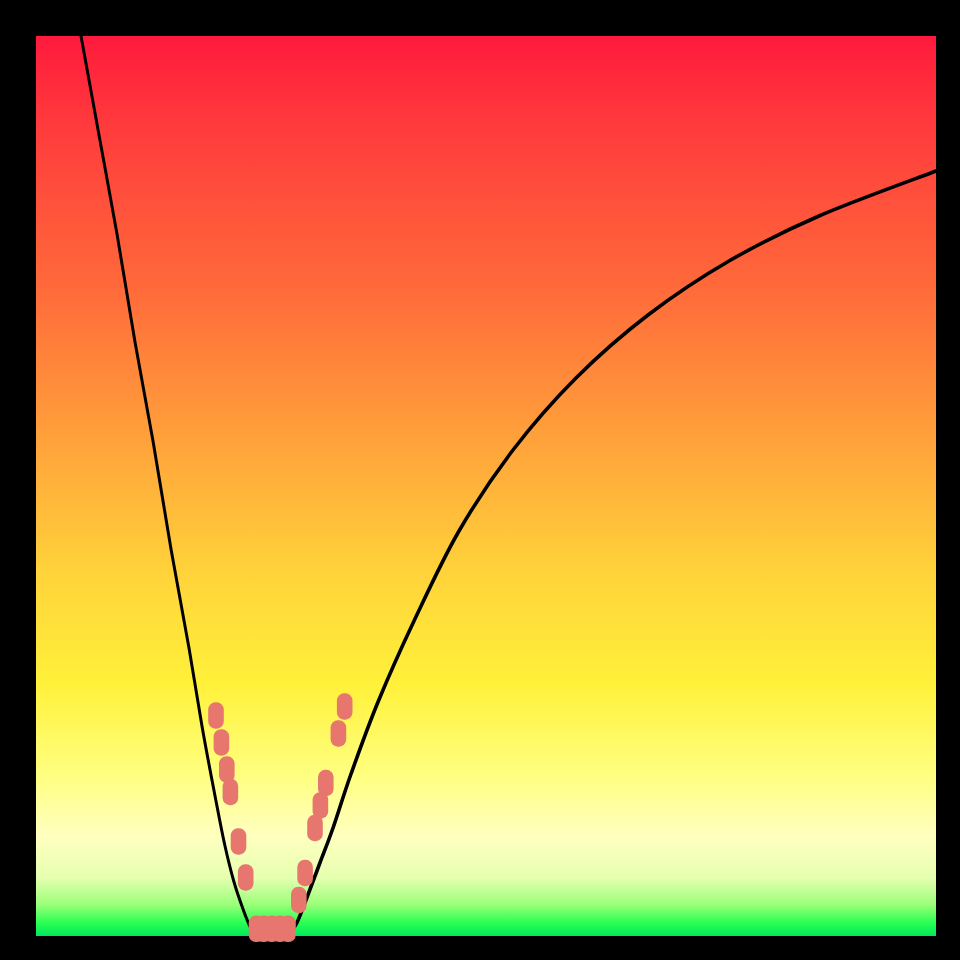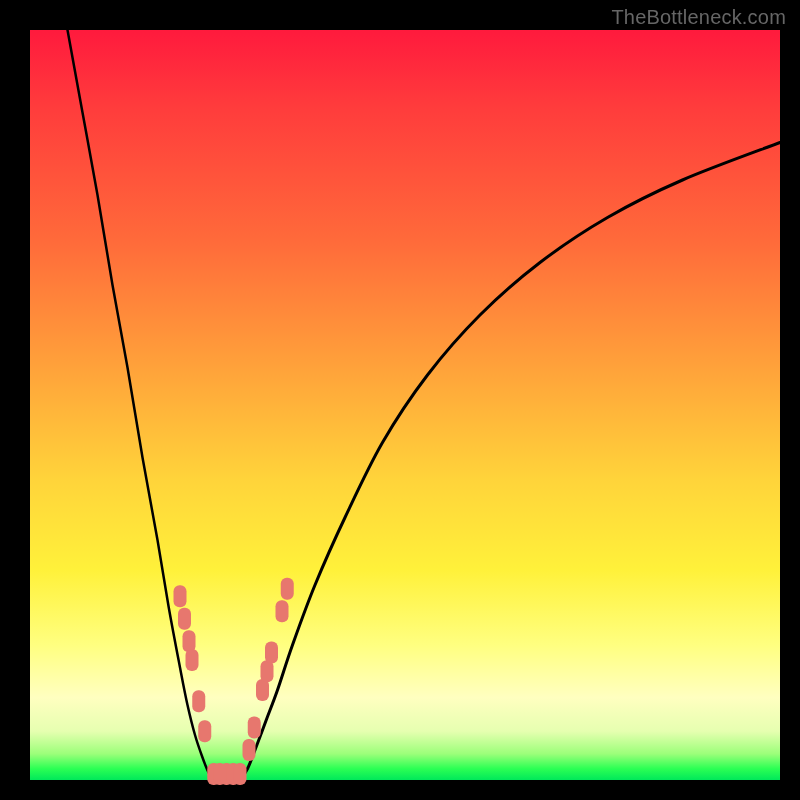--- a/index.html
+++ b/index.html
@@ -58,21 +58,20 @@
     width: 750px;
     height: 750px;
     overflow: visible;
   }
 </style>
 </head>
 <body>
 
 <div class="frame">
 
-  <div class="watermark">TheBottleneck.com</div>
 
   <div class="plot">
     <svg class="curves" viewBox="0 0 750 750">
       <g id="series-group">
           <path d="M 37.5 0 C 40 13.75 47.50000000000001 55 52.50000000000001 82.5 C 57.50000000000001 110 62.5 136.25 67.5 165 C 72.5 193.75 77.5 226.25 82.5 255 C 87.5 283.75 92.5 308.74999999999994 97.5 337.49999999999994 C 102.5 366.24999999999994 107.5 398.75 112.5 427.5 C 117.5 456.25 123.12500000000001 485 127.50000000000001 510 C 131.875 535 135 556.25 138.75 577.5 C 142.5 598.75 146.875 621.25 150 637.5 C 153.125 653.75 155 663.75 157.5 675 C 160 686.25 162.5 696.25 165 705 C 167.5 713.75 170.25 721.25 172.5 727.5 C 174.75 733.75 176.625 738.75 178.5 742.5 C 180.375 746.25 182.875 748.75 183.75 750" fill="none" stroke="#000" stroke-width="2.5" stroke-linecap="round"></path>
           <path d="M 210.00000000000003 750 C 211.25000000000003 748.125 214.99999999999997 743.75 217.49999999999997 738.75 C 219.99999999999997 733.75 221.875 728.125 225 720 C 228.125 711.875 232.5 700 236.25 690 C 240 680 243.125 672.5 247.5 660 C 251.875 647.5 256.25 632.5 262.5 615 C 268.75 597.5 276.25 576.25 285 555 C 293.75 533.75 303.75 511.25 315 487.5 C 326.25 463.75 338.75 436.25 352.5 412.5 C 366.25 388.75 381.25 366.25 397.5 345 C 413.75 323.75 431.25 303.75 450 285 C 468.75 266.25 488.75000000000006 248.75 510.00000000000006 232.5 C 531.25 216.25 553.75 201.25 577.5 187.5 C 601.25 173.75 623.75 162.5 652.5 150 C 681.25 137.5 733.75 118.75 750 112.5" fill="none" stroke="#000" stroke-width="3" stroke-linecap="round"></path>
           <path d="M 183.75 750 C 188.125 750 205.62500000000003 750 210.00000000000003 750" fill="none" stroke="#000" stroke-width="2.5" stroke-linecap="round"></path>
         </g>
       <g id="marker-group">
           <rect x="143.5" y="555.25" width="13" height="22" rx="6" ry="6" fill="#e7776e"></rect>

